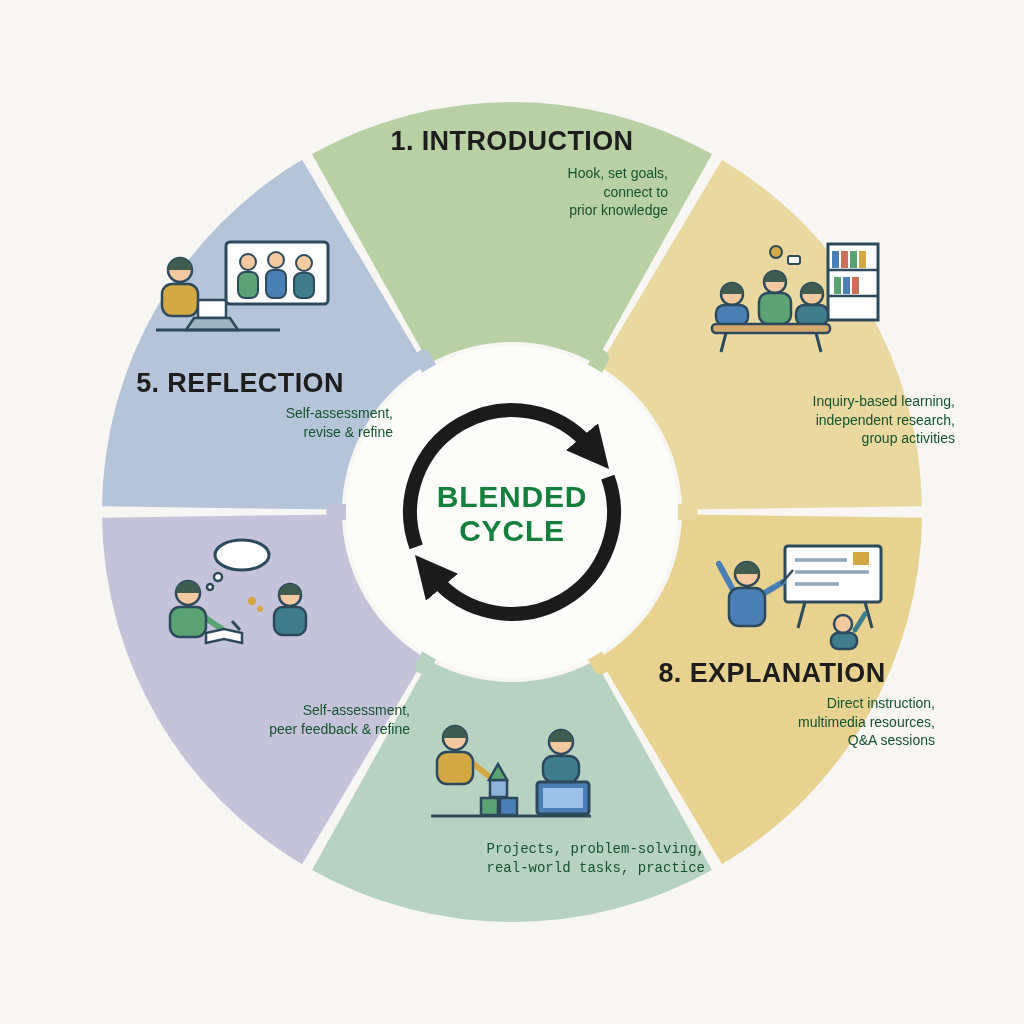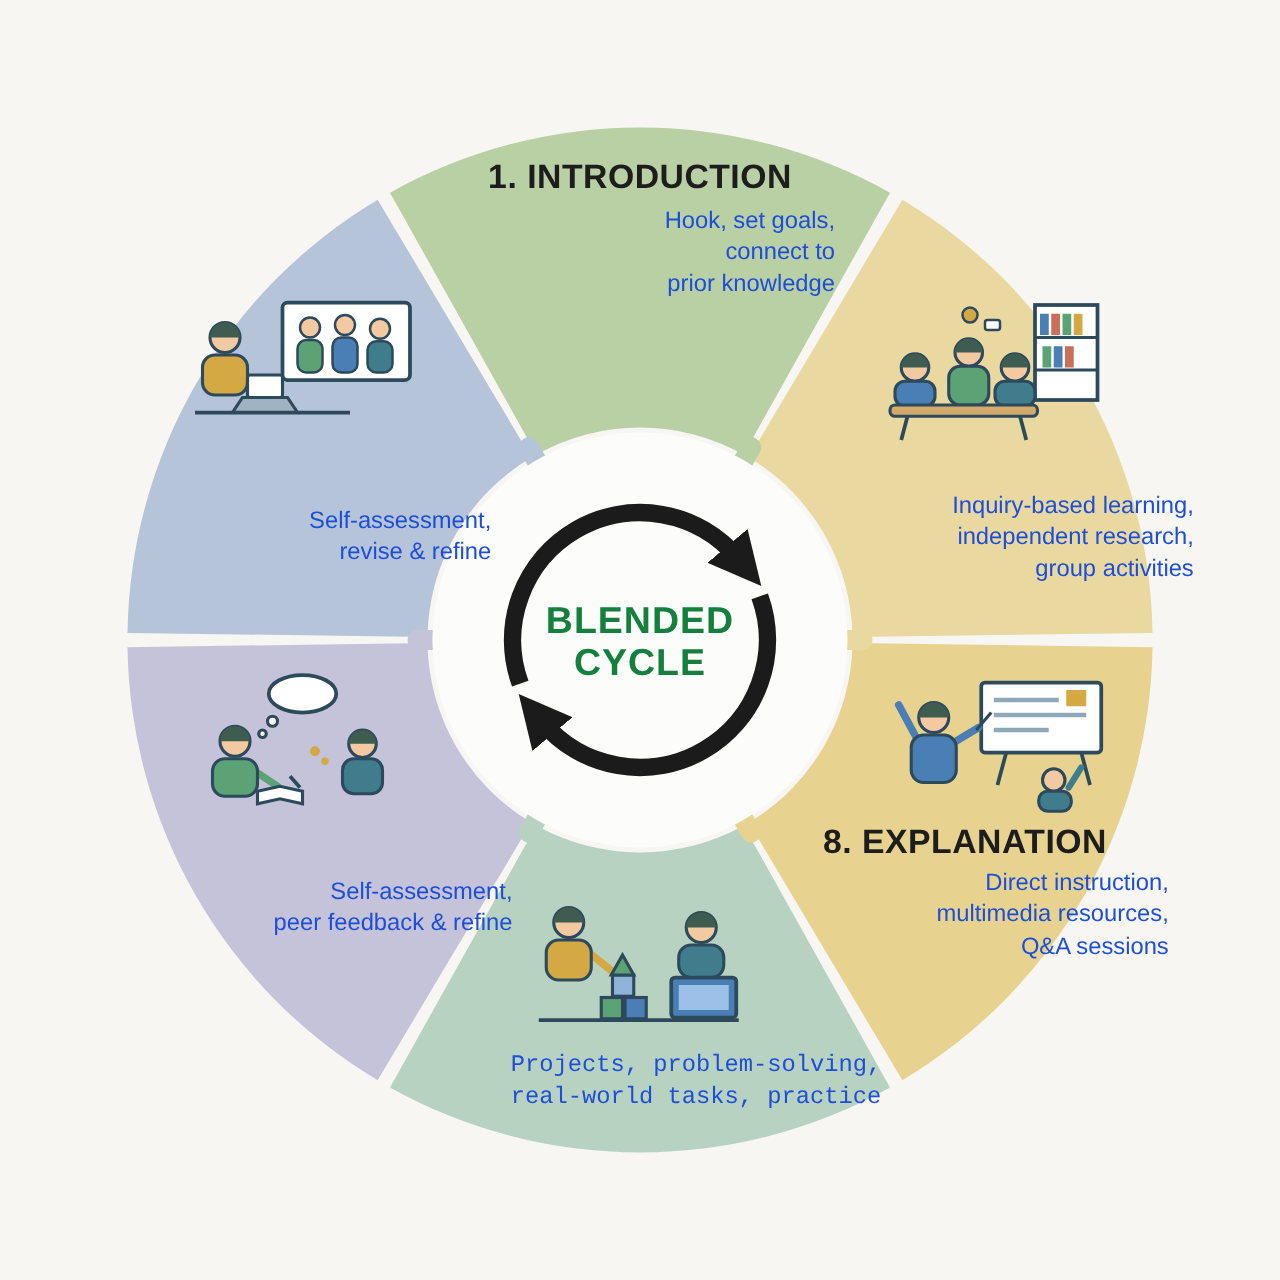--- a/index.html
+++ b/index.html
@@ -5,21 +5,21 @@
   html,body{margin:0;padding:0;}
   body{
     width:1024px;height:1024px;overflow:hidden;
     background:#f7f6f3;
     font-family:"Liberation Sans", sans-serif;
   }
   .stage{position:relative;width:1024px;height:1024px;background:#f7f6f3;}
   .wheel{position:absolute;left:0;top:0;}
   .txt{position:absolute;transform:translateX(-50%);text-align:right;}
   .heading{font-size:27px;font-weight:700;color:#1d1d1d;letter-spacing:.4px;white-space:nowrap;}
-  .desc{font-size:19px;color:#1d4ed8;line-height:1.33;white-space:pre-line;}
+  .desc{font-size:14px;color:#14532d;line-height:1.33;white-space:pre-line;}
   .center-label{
     position:absolute;left:512px;top:514px;transform:translate(-50%,-50%);
     text-align:center;font-weight:700;font-size:30px;line-height:1.13;
     letter-spacing:.8px;color:#15803d;
   }
   .icon{position:absolute;}
 </style>
 </head>
 <body>
 
@@ -72,20 +72,21 @@
   <div class="txt desc" style="left:770px;top:694px;width:330px;">Direct instruction,
 multimedia resources,
 Q&amp;A sessions</div>
 
   <div class="txt desc" style="left:505px;top:840px;width:400px;font-family:Liberation Mono, monospace;">Projects, problem-solving,
 real-world tasks, practice</div>
 
   <div class="txt desc" style="left:245px;top:701px;width:330px;">Self-assessment,
 peer feedback &amp; refine</div>
 
+  <div class="txt heading" style="left:240px;top:368px;">5. REFLECTION</div>
   <div class="txt desc" style="left:243px;top:404px;width:300px;">Self-assessment,
 revise &amp; refine</div>
 
   <svg class="icon" style="left:150px;top:238px;" width="185" height="100" viewBox="0 0 185 100" aria-label="video-call-icon">
     <g>
       <rect x="76" y="4" width="102" height="62" rx="4" fill="#ffffff" stroke="#2d4a5c" stroke-width="3"></rect>
       <circle cx="98" cy="24" r="8" fill="#f2c9a0" stroke="#2d4a5c" stroke-width="2"></circle>
       <rect x="88" y="34" width="20" height="26" rx="7" fill="#5ba374" stroke="#2d4a5c" stroke-width="2"></rect>
       <circle cx="126" cy="22" r="8" fill="#f2c9a0" stroke="#2d4a5c" stroke-width="2"></circle>
       <rect x="116" y="32" width="20" height="28" rx="7" fill="#4a7fb5" stroke="#2d4a5c" stroke-width="2"></rect>

